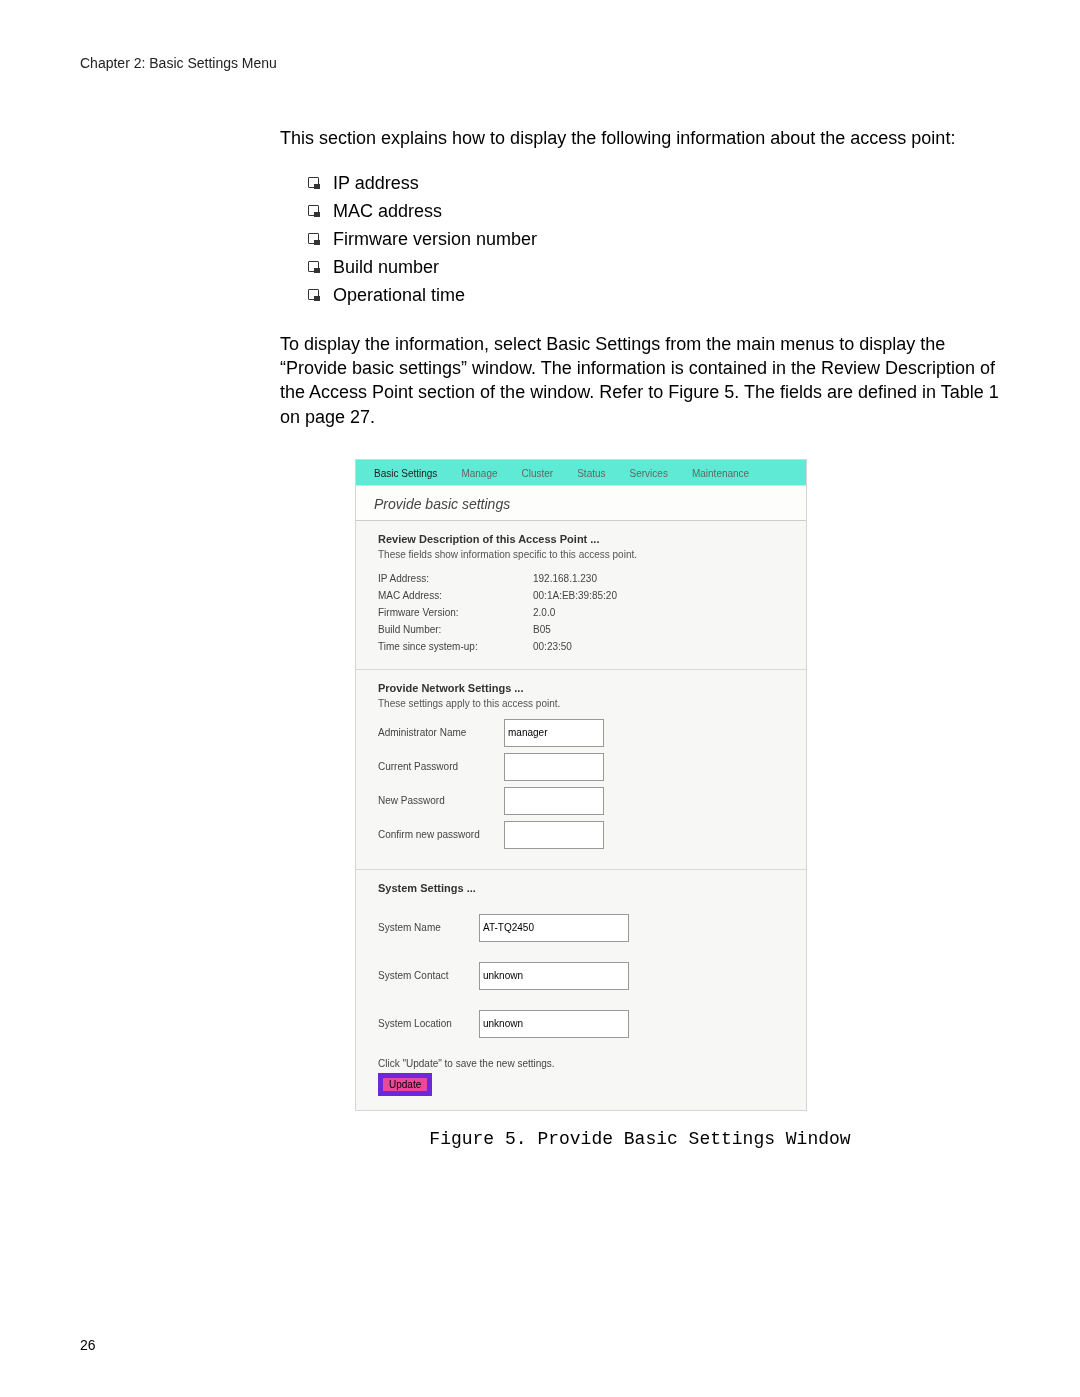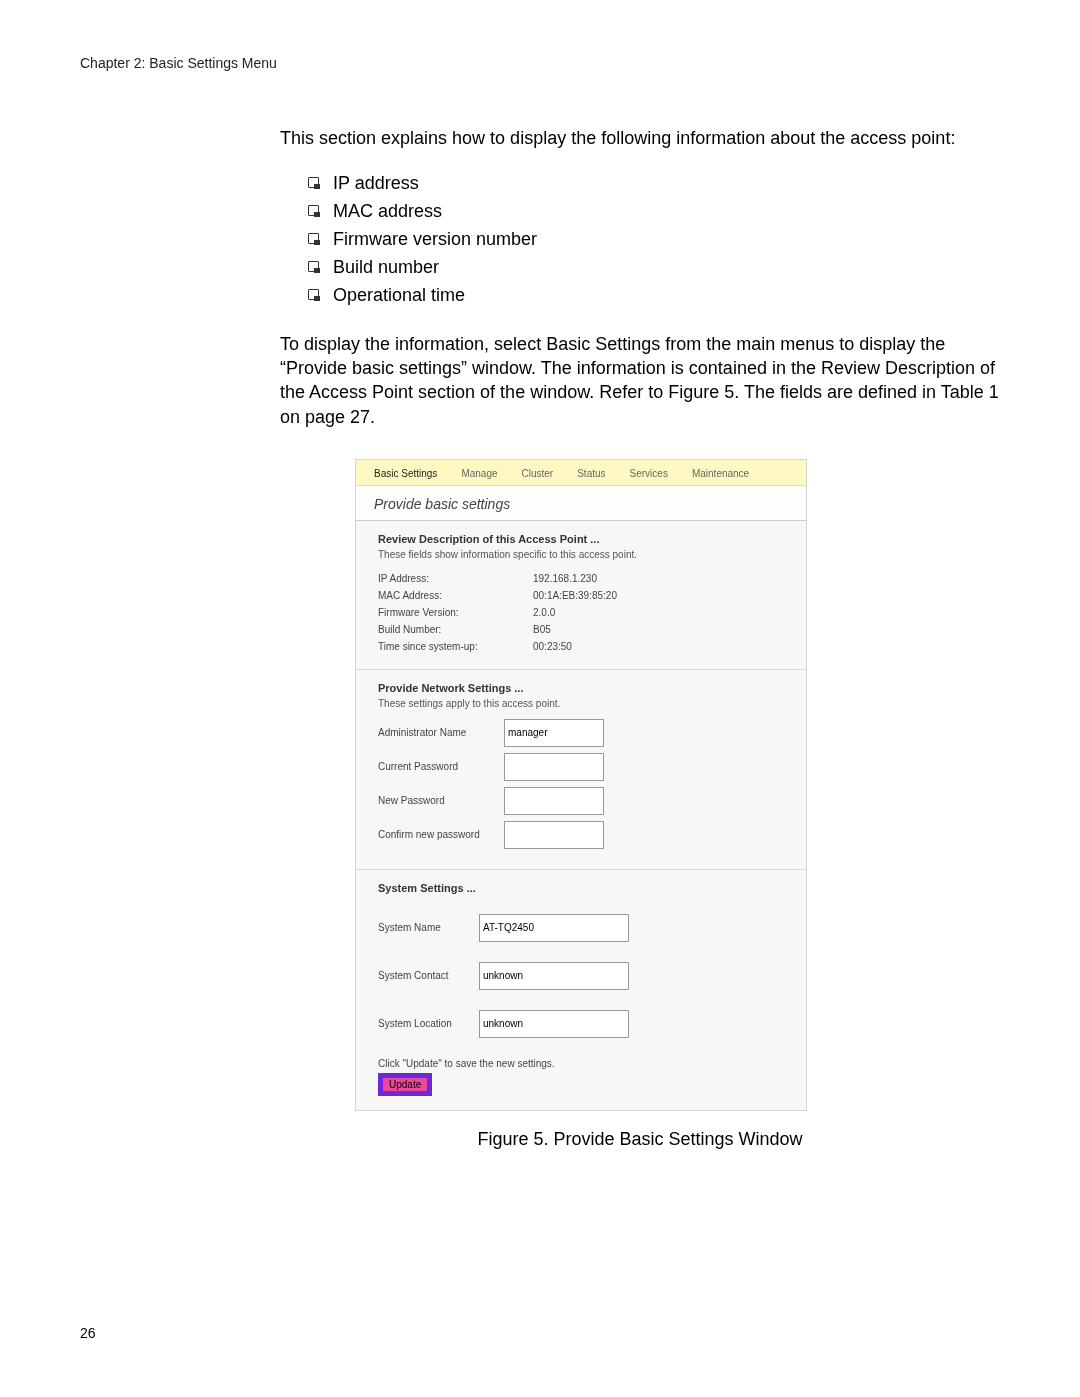--- a/index.html
+++ b/index.html
@@ -74,21 +74,21 @@
       font-size: 10px;
       color: #444;
       background: #f7f7f5;
     }
     .ui-tabs {
       display: flex;
       gap: 24px;
       padding: 8px 18px 6px 18px;
       font-size: 10px;
       color: #666;
-      background: #fef9c3;
+      background: #5eead4;
       border-bottom: 1px solid #ddd;
     }
     .ui-tab.active { color: #222; font-weight: normal; }
     .ui-tab { cursor: pointer; }
     .ui-subheader {
       padding: 10px 18px 8px 18px;
       font-style: italic;
       font-size: 14px;
       color: #444;
       border-bottom: 1px solid #ccc;
@@ -134,25 +134,26 @@
       font-size: 10px;
       padding: 1px 6px;
       background: #ec4899;
       border: 5px solid #6d28d9;
       cursor: pointer;
     }
     .figure-caption {
       text-align: center;
       font-size: 18px;
       margin-top: 8px;
+      font-family: Liberation Mono, monospace;
     }
     .page-number {
       position: absolute;
       left: 80px;
-      bottom: 56px;
+      bottom: 44px;
       font-size: 14px;
     }
   </style>
 </head>
 <body>
 
 <div class="page">
   <div class="header-line">Chapter 2: Basic Settings Menu</div>
 
 

